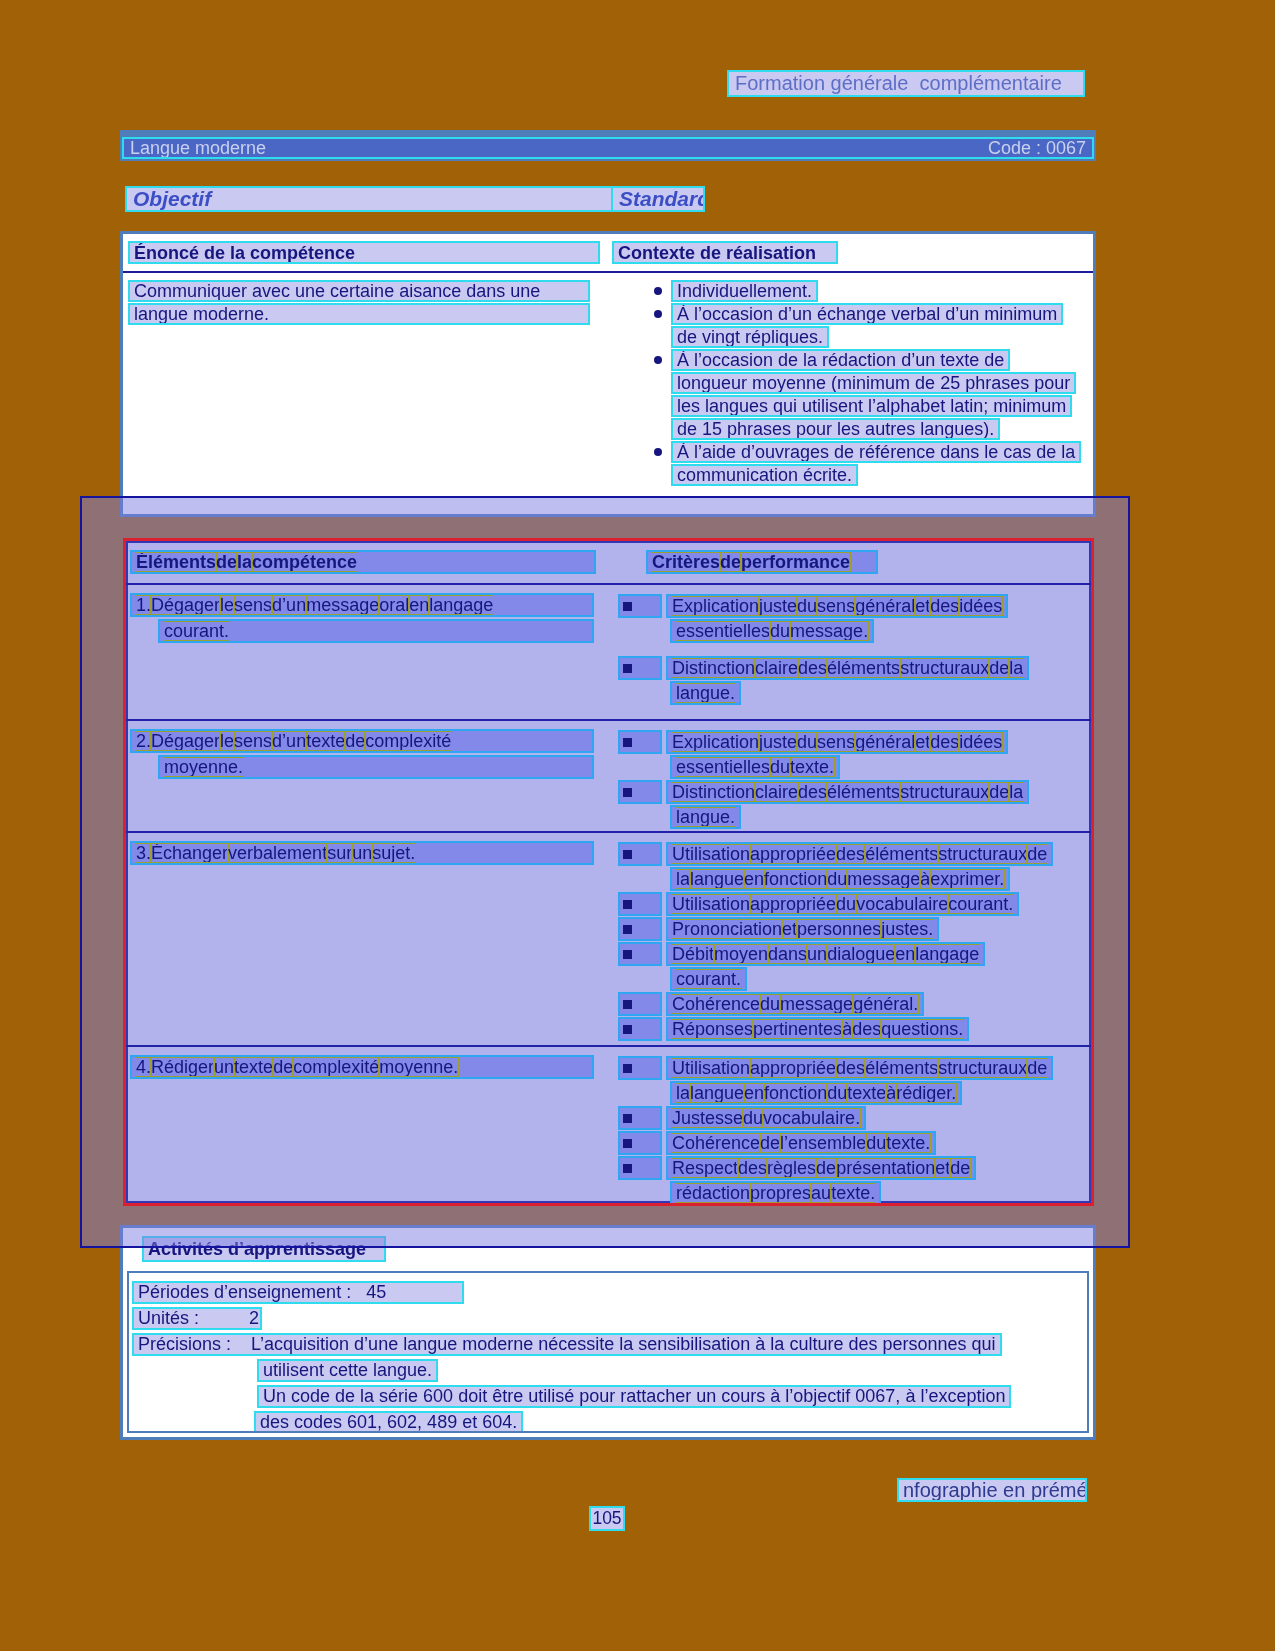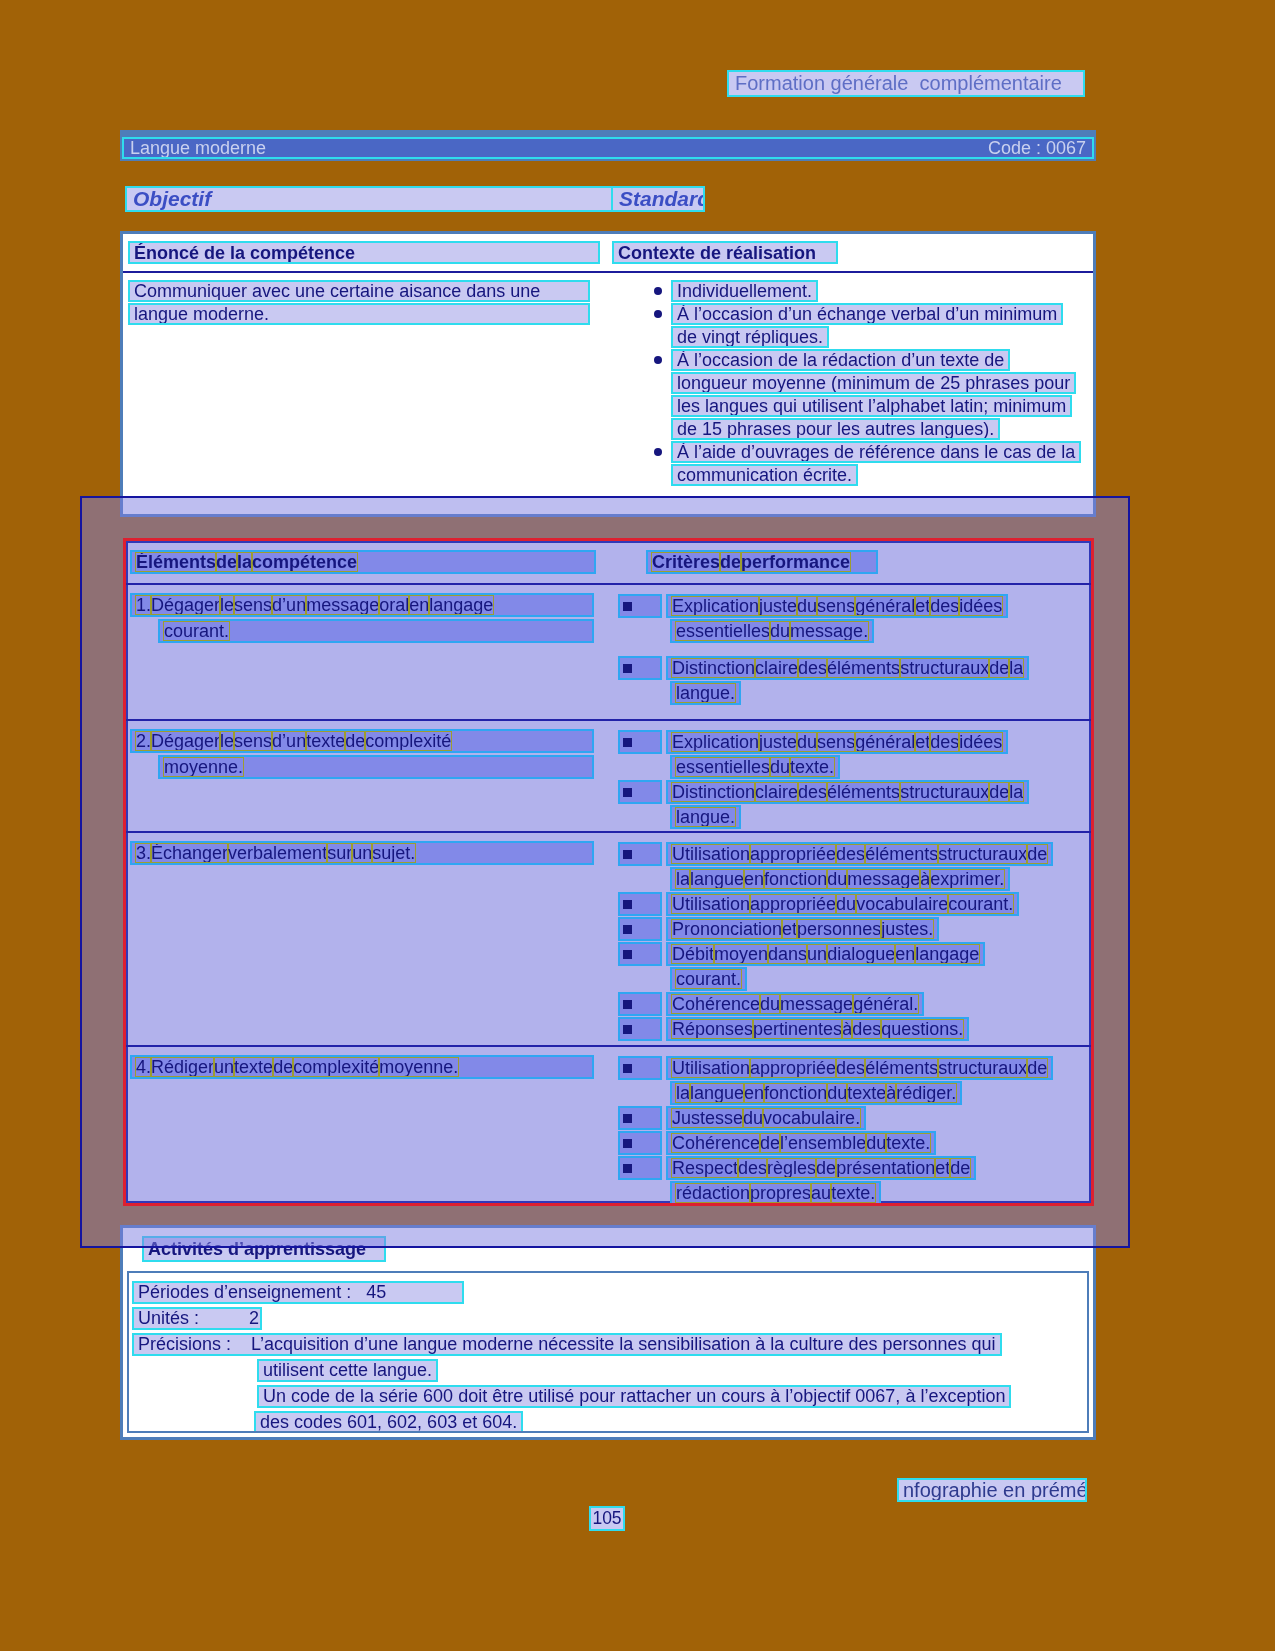--- a/index.html
+++ b/index.html
@@ -357,21 +357,21 @@
       <div class="t3row">
           <div class="bA line">Précisions :    L’acquisition d’une langue moderne nécessite la sensibilisation à la culture des personnes qui</div>
         </div>
       <div class="t3row">
           <div class="bA line" style="margin-left:125px">utilisent cette langue.</div>
         </div>
       <div class="t3row">
           <div class="bA line" style="margin-left:125px">Un code de la série 600 doit être utilisé pour rattacher un cours à l’objectif 0067, à l’exception</div>
         </div>
       <div class="t3row">
-          <div class="bA line" style="margin-left:122px">des codes 601, 602, 603 et 604.</div>
+          <div class="bA line" style="margin-left:122px">des codes 601, 602, 489 et 604.</div>
         </div>
     </div>
   </div>
 
   <div class="bA line fr">nfographie en prémédia</div>
   <div class="bA line pn">105</div>
 
 </div>
 
 </body></html>

